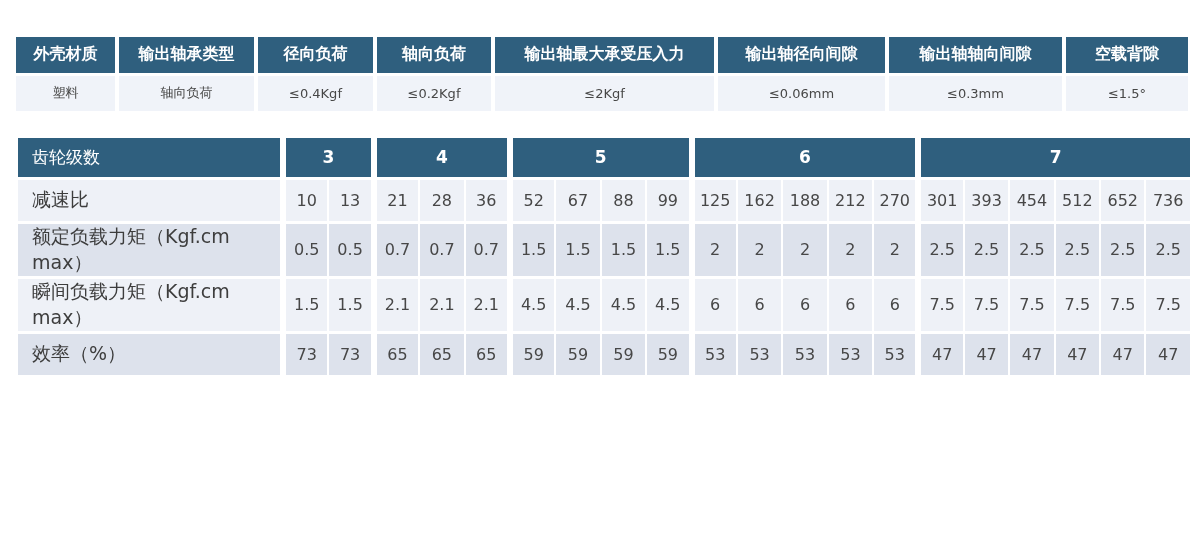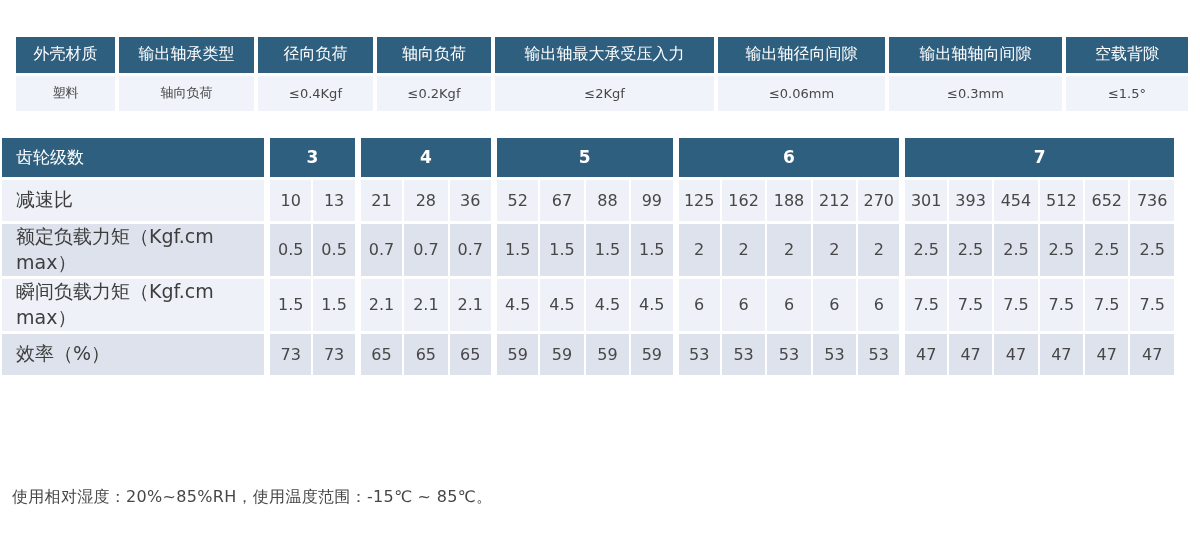--- a/index.html
+++ b/index.html
@@ -17,31 +17,31 @@
     width:1200px;height:559px;position:relative;overflow:hidden;
     font-family:"DejaVu Sans","Liberation Sans",sans-serif;
   }
   .page{position:absolute;inset:0;background:#fff;}
 
   
   table{border-collapse:collapse;table-layout:fixed;}
   .t1{position:absolute;left:12px;top:37px;width:1176px;}
   .t1 th{
     background:var(--header-bg);color:var(--header-text);
-    height:37px;font-size:16px;font-weight:400;
+    height:37px;font-size:16px;font-weight:700;
     border:4px solid #fff;border-top:none;border-bottom:3px solid #fff;
   }
   .t1 td{
     background:var(--spec-value-bg);color:var(--body-text);
     height:37px;font-size:13px;text-align:center;
     border:4px solid #fff;border-top:3px solid #fff;border-bottom:none;
   }
 
   
-  .t2{position:absolute;left:0;top:138px;width:1176px;}
+  .t2{position:absolute;left:16px;top:138px;width:1176px;}
   .t2 th{
     background:var(--header-bg);color:var(--header-text);
     height:40px;font-size:17px;
     border:2px solid #fff;border-top:none;border-bottom:3px solid #fff;
   }
   .t2 th.lbl{text-align:left;padding-left:14px;font-weight:500;}
   .t2 th.grp{text-align:center;font-weight:bold;}
   .t2 td{
     height:44px;font-size:16px;text-align:center;color:var(--body-text);
     border:2px solid #fff;border-top:3px solid #fff;border-bottom:3px solid #fff;
@@ -224,15 +224,14 @@
           <td class="gstart">47</td>
           <td>47</td>
           <td>47</td>
           <td>47</td>
           <td>47</td>
           <td>47</td>
         </tr>
       </tbody>
   </table>
 
-  <p class="note">使用相对湿度：20%~85%RH，使用温度范围：-15℃ ~ 85℃。</p>
 
 </div>
 
 </body></html>

